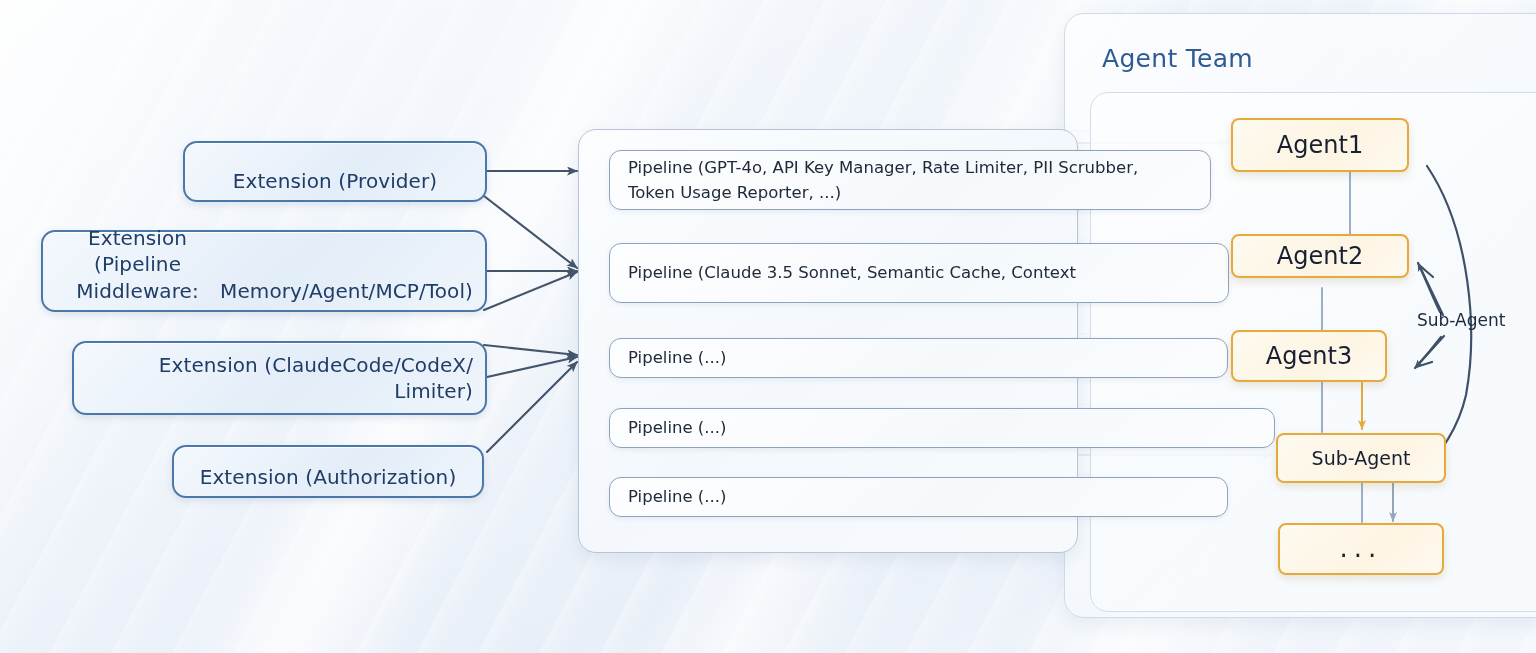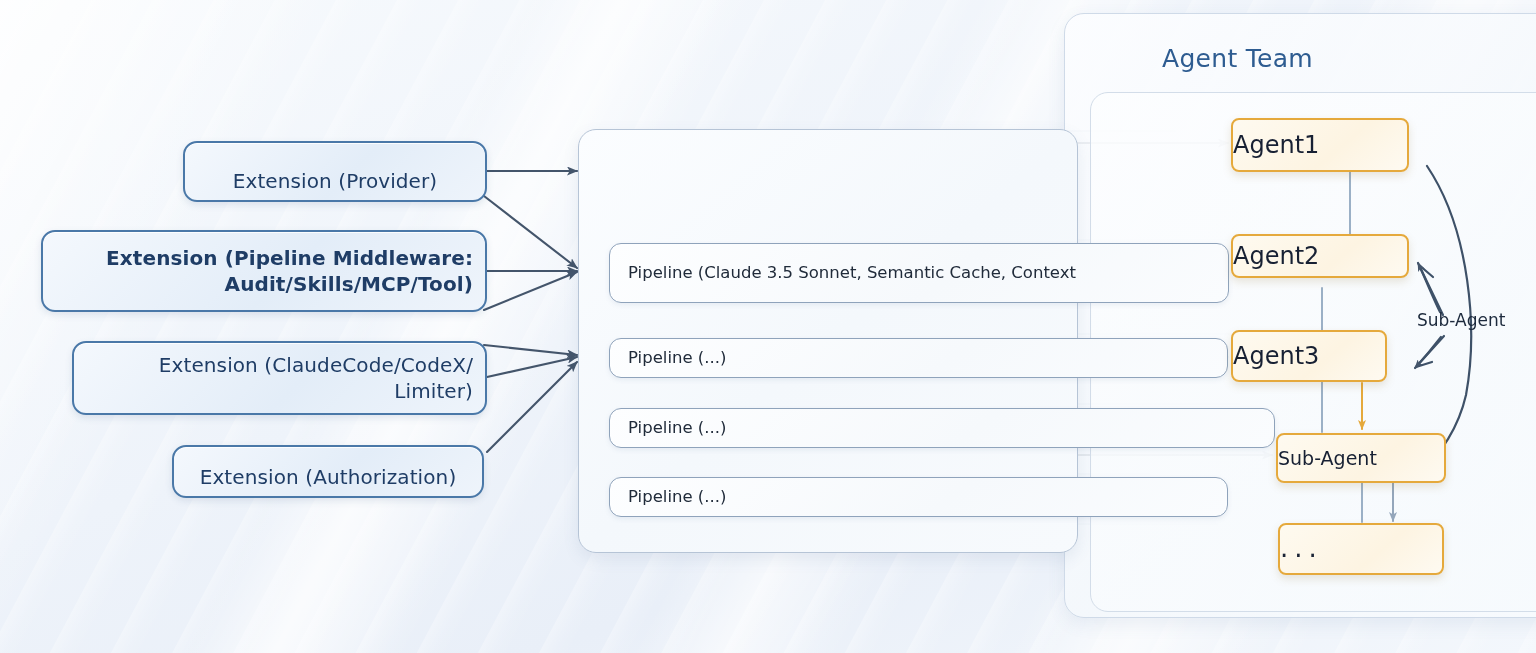--- a/index.html
+++ b/index.html
@@ -114,20 +114,21 @@
   }
 
   
   .agent-box {
     border: 2.5px solid #e5a93c;
     border-radius: 8px;
     background: linear-gradient(140deg, #fefaf0 0%, #fdf4e2 60%, #fefaf1 100%);
     color: #172033;
     display: flex;
     align-items: center;
+    justify-content: center;
     font-size: 24px;
     box-shadow: 0 4px 9px rgba(140,110,50,0.17);
   }
   .agent-box.small { font-size: 19px; }
   .agent-box.hand  { font-family: "DejaVu Sans", sans-serif; }
 
   .dots-row { letter-spacing: 6px; font-size: 26px; color: #1b2436; line-height: 0.6; }
 
   .lbl-subagent {
     position: absolute;
@@ -183,45 +184,51 @@
       <path d="M614,404 L1240,404"></path>
       <path d="M614,474 L1150,474"></path>
       <path d="M620,524 L1218,524"></path>
     </g>
   </svg>
 
   <div class="node ext-box" style="left:183px; top:141px; width:304px; height:61px;">
     <span>Extension (Provider)</span>
   </div>
 
-  <div class="node ext-box" style="left:41px; top:230px; width:446px; height:82px; flex-direction:column;font-weight:bold;">
+  <div class="node ext-box" style="left:41px; top:230px; width:446px; height:82px; ">
     <span>Extension (Pipeline Middleware:</span>
-    <span>Audit/Skills/MCP/Tool)</span>
+    <span>Memory/Agent/MCP/Tool)</span>
   </div>
 
   <div class="node ext-box" style="left:72px; top:341px; width:415px; height:74px; flex-direction:column;">
     <span>Extension (ClaudeCode/CodeX/</span>
     <span>Limiter)</span>
   </div>
 
   <div class="node ext-box" style="left:172px; top:445px; width:312px; height:53px;">
     <span>Extension (Authorization)</span>
   </div>
 
   <div class="node team-panel" style="left:1064px; top:13px; width:530px; height:605px;">
   </div>
   <div class="node team-inner" style="left:1090px; top:92px; width:500px; height:520px;">
   </div>
-  <div class="node team-title" style="left:1162px; top:44px; width:260px; height:32px;">
+  <div class="node team-title" style="left:1102px; top:44px; width:260px; height:32px;">
     <span>Agent Team</span>
   </div>
 
   <div class="node pipe-container" style="left:578px; top:129px; width:500px; height:424px;">
   </div>
 
+  <div class="node pipe-box" style="left:609px; top:150px; width:602px; height:60px;">
+    <span>
+      <span class="pl-text">Pipeline (GPT-4o, API Key Manager, Rate Limiter, PII Scrubber,</span>
+      <span class="pl-text">Token Usage Reporter, ...)</span>
+    </span>
+  </div>
 
   <div class="node pipe-box" style="left:609px; top:243px; width:620px; height:60px;">
     <span>
       <span class="pl-text">Pipeline (Claude 3.5 Sonnet, Semantic Cache, Context</span>
     </span>
   </div>
 
   <div class="node pipe-box" style="left:609px; top:338px; width:619px; height:40px;">
     <span class="pl-text">Pipeline (...)</span>
   </div>

